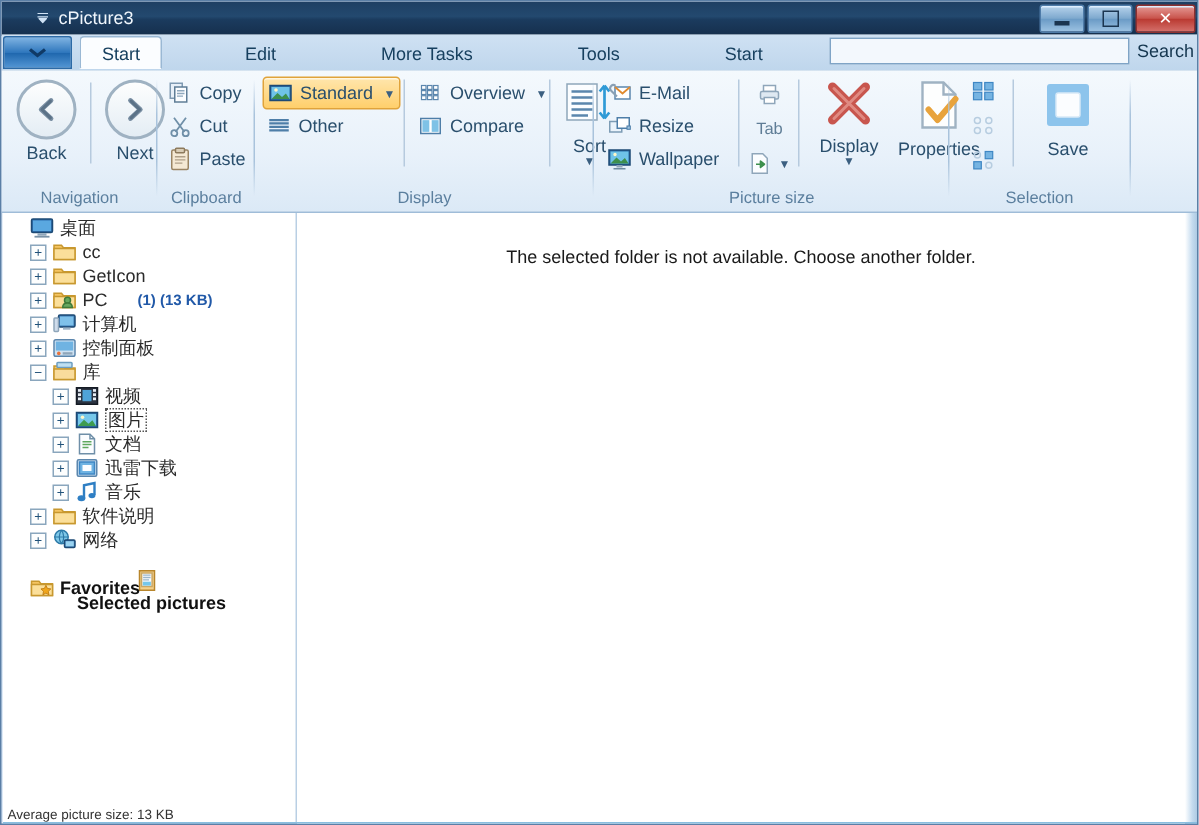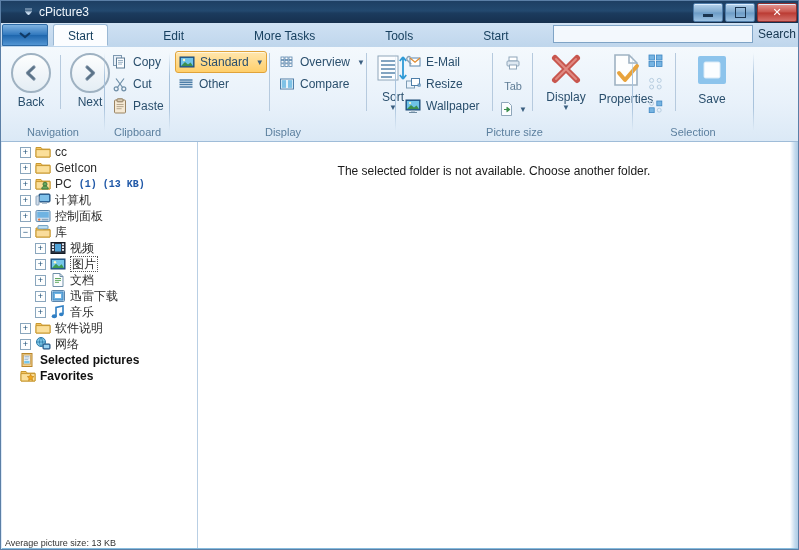--- a/index.html
+++ b/index.html
@@ -91,21 +91,21 @@
   .tnode{position:relative;height:16px;display:flex;align-items:center;white-space:nowrap;}
   .exp{width:11px;height:11px;border:1px solid #8aa6bd;background:#fdfefe;
     font-size:9px;line-height:9px;text-align:center;color:#21527a;
     display:inline-flex;align-items:center;justify-content:center;box-sizing:border-box;
     flex:0 0 11px;margin-right:4px;}
   .noexp{width:11px;flex:0 0 11px;margin-right:4px;}
   .tico{width:16px;height:16px;flex:0 0 16px;margin-right:4px;position:relative;}
   .tlbl{font-size:12px;color:#2b2b2b;line-height:14px;}
   .tlbl.bold{font-weight:bold;color:#111;}
   .tlbl.focus{border:1px dotted #555;padding:0 1px;}
-  .tmeta{font-size:10px;color:#2159a8;font-weight:bold;margin-left:7px;font-family:Liberation Mono, monospace;}
+  .tmeta{font-size:10px;color:#2159a8;font-weight:bold;margin-left:20px;}
   .statusline{position:absolute;left:3px;top:396px;font-size:9px;color:#333;white-space:nowrap;}
 
   .content{position:absolute;left:197px;top:141px;width:592px;height:518px;background:#fff;}
   .contentmsg{position:absolute;left:0;top:22px;width:592px;text-align:center;
     font-size:12px;color:#1a1a1a;}
   .rightstrip{position:absolute;left:789px;top:141px;width:9px;height:406px;
     background:linear-gradient(to right,#ffffff,#c3daee 55%,#a8c6e0);}
   .bottombar{position:absolute;left:1px;top:547px;width:797px;height:2px;
     background:linear-gradient(#8fc2e2,#6aa8d2);}
 </style>
@@ -429,20 +429,30 @@
           <span class="lbl">Save</span>
         </div>
       </div>
       <div class="glabel" style="width:120px;left:0;">Selection</div>
       <div class="gsep" style="left:120px;"></div>
     </div>
   </div>
 
   <div class="leftpanel">
     <div class="tree" id="tree">
+        <div class="tnode" style="padding-left: 3px;">
+          <span class="noexp"></span>
+          <span class="tico"><svg width="16" height="16" viewBox="0 0 16 16">
+              <rect x="1" y="2" width="14" height="9" rx="1" fill="#2f6fae" stroke="#1d4a74"></rect>
+              <rect x="2" y="3" width="12" height="7" fill="#5aa8e0"></rect>
+              <rect x="5" y="11.5" width="6" height="1.6" fill="#8fa6ba"></rect>
+              <rect x="3" y="13.2" width="10" height="1.2" fill="#7891a6"></rect>
+            </svg></span>
+          <span class="tlbl">桌面</span>
+        </div>
         <div class="tnode" style="padding-left: 18px;">
           <span class="exp">+</span>
           <span class="tico"><svg width="16" height="16" viewBox="0 0 16 16">
               <path d="M1 3.5h5l1.3 1.6H15V13H1z" fill="#f5c462" stroke="#c8982f"></path>
               <path d="M1 5.6h14V13H1z" fill="#fbdf9a" stroke="#c8982f"></path>
             </svg></span>
           <span class="tlbl">cc</span>
         </div>
         <div class="tnode" style="padding-left: 18px;">
           <span class="exp">+</span>
@@ -556,21 +566,21 @@
         <div class="tnode" style="padding-left: 18px;">
           <span class="exp">+</span>
           <span class="tico"><svg width="16" height="16" viewBox="0 0 16 16">
               <circle cx="6" cy="6" r="4.5" fill="#7fc8e8" stroke="#2d7aa8"></circle>
               <path d="M1.6 6h8.8M6 1.5c2 2.6 2 6.4 0 9M6 1.5c-2 2.6-2 6.4 0 9" fill="none" stroke="#2d7aa8" stroke-width="0.8"></path>
               <rect x="8" y="8" width="7" height="5" rx="0.8" fill="#3d7bb5" stroke="#1d4a74"></rect>
               <rect x="8.8" y="8.8" width="5.4" height="3.4" fill="#9ad3f0"></rect>
             </svg></span>
           <span class="tlbl">网络</span>
         </div>
-        <div class="tnode" style="padding-left: 3px;">
+        <div class="tnode" style="padding-left: 3px; flex-direction: column;">
           <span class="noexp"></span>
           <span class="tico"><svg width="16" height="16" viewBox="0 0 16 16">
               <rect x="2" y="1.5" width="10" height="13" fill="#f5d08a" stroke="#b8862c"></rect>
               <rect x="3.4" y="3" width="7" height="9" fill="#fbfdff" stroke="#c9a765"></rect>
               <path d="M4.4 4.4h5M4.4 6h5M4.4 7.6h4" stroke="#9bb6cc" stroke-width="0.9"></path>
               <rect x="4.2" y="8.8" width="5.4" height="2.6" fill="#76c7ea"></rect>
             </svg></span>
           <span class="tlbl bold">Selected pictures</span>
         </div>
         <div class="tnode" style="padding-left: 3px;">

